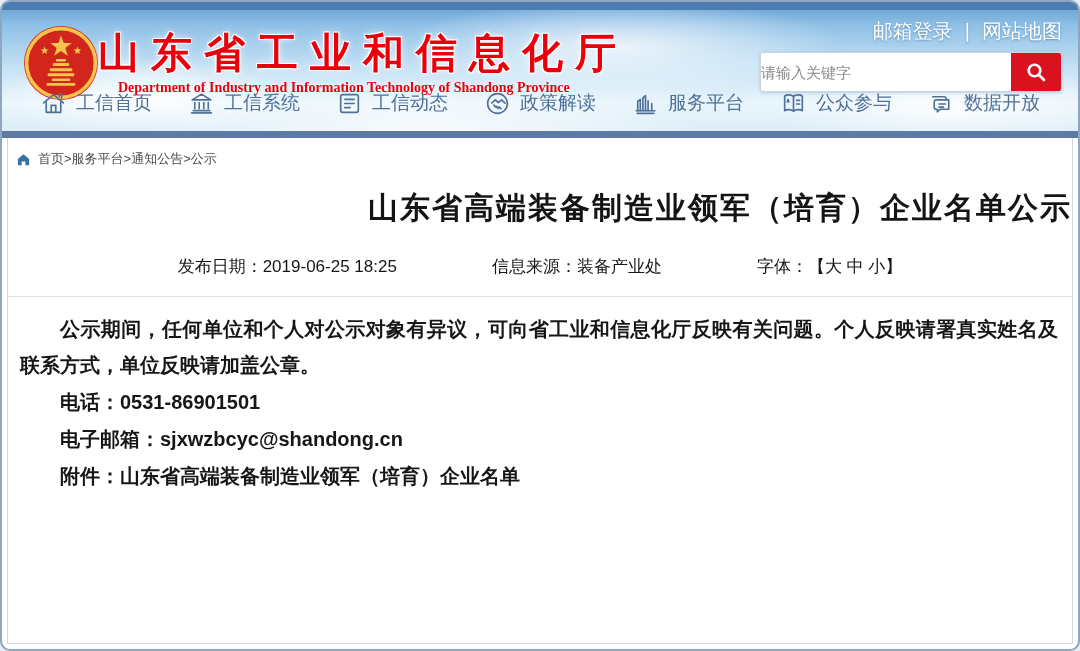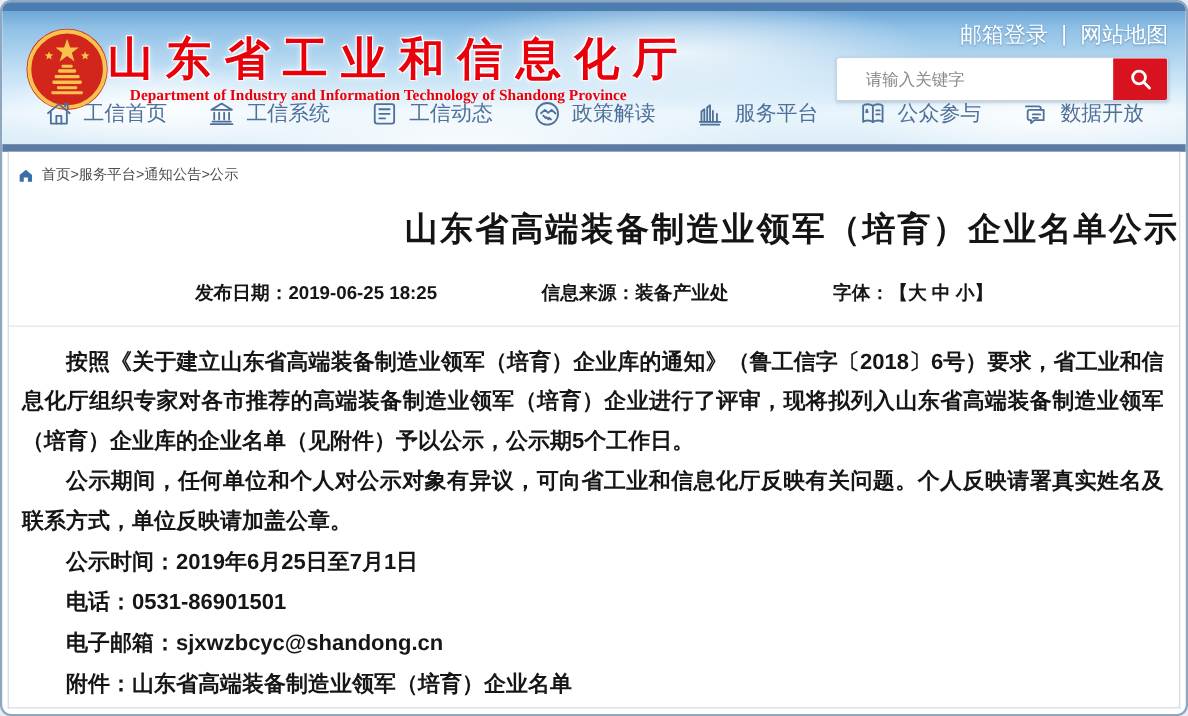--- a/index.html
+++ b/index.html
@@ -36,21 +36,21 @@
     position:absolute; right:16px; top:16px; display:flex; gap:12px; align-items:center;
     color:#fff; font-size:20px; text-shadow:0 1px 2px rgba(30,80,130,.5);
   }
   .top-links a { color:#fff; text-decoration:none; cursor:pointer; }
   .search-box {
     position:absolute; right:16px; top:50px; width:302px; height:40px;
     display:flex; border:1px solid #c9d4de; border-radius:3px; overflow:hidden;
     background:#fff; box-shadow:0 1px 3px rgba(50,90,130,.25);
   }
   .search-box input {
-    flex:1; border:none; outline:none; padding:0 26px; font-size:15px; color:#737373;
+    flex:1; border:none; outline:none; padding:0 0; font-size:15px; color:#737373;
     font-family:"Liberation Sans", sans-serif;
   }
   .search-box input::placeholder { color:#8a8a8a; }
   .search-btn {
     width:50px; background:#d8131f; border:none; cursor:pointer;
     display:flex; align-items:center; justify-content:center;
   }
   
   .nav {
     position:absolute; left:0; right:0; bottom:6px; height:44px;
@@ -72,21 +72,21 @@
     display:flex; align-items:center; gap:7px; padding:12px 0 0 8px;
     font-size:13px; color:#4d4d4d;
   }
   .breadcrumb-path { cursor:pointer; }
   .article-title {
     margin-top:20px; text-align:right;
     font-size:30px; font-weight:bold; color:#141414; letter-spacing:2px;
   }
   .meta-row {
     margin-top:26px; display:flex; justify-content:center; column-gap:95px;
-    font-size:17px; font-weight:bold; color:#161616;
+    font-size:17px; font-weight:normal; color:#161616;
     padding-bottom:18px; border-bottom:1px solid #e2e2e2;
   }
   .meta-item { white-space:nowrap; }
   .font-options { cursor:pointer; }
   .article-body {
     padding:14px 14px 0 12px;
     font-size:20px; font-weight:bold; color:#161616;
   }
   .article-body p {
     text-indent:2em; text-align:justify; line-height:36px; margin-bottom:1px;
@@ -237,22 +237,20 @@
       </div>
       <div class="meta-item">
         <span>信息来源：</span><span>装备产业处</span>
       </div>
       <div class="meta-item">
         <span>字体：</span><span class="font-options">【大 中 小】</span>
       </div>
     </div>
 
     <div class="article-body">
-      <p>按照《关于建立山东省高端装备制造业领军（培育）企业库的通知》（鲁工信字〔2018〕6号）要求，省工业和信息化厅组织专家对各市推荐的高端装备制造业领军（培育）企业进行了评审，现将拟列入山东省高端装备制造业领军（培育）企业库的企业名单（见附件）予以公示，公示期5个工作日。</p>
       <p>公示期间，任何单位和个人对公示对象有异议，可向省工业和信息化厅反映有关问题。个人反映请署真实姓名及联系方式，单位反映请加盖公章。</p>
-      <p>公示时间：2019年6月25日至7月1日</p>
       <p>电话：0531-86901501</p>
       <p>电子邮箱：sjxwzbcyc@shandong.cn</p>
       <p>附件：山东省高端装备制造业领军（培育）企业名单</p>
     </div>
 
   </div>
 </div>
 
 </body></html>

